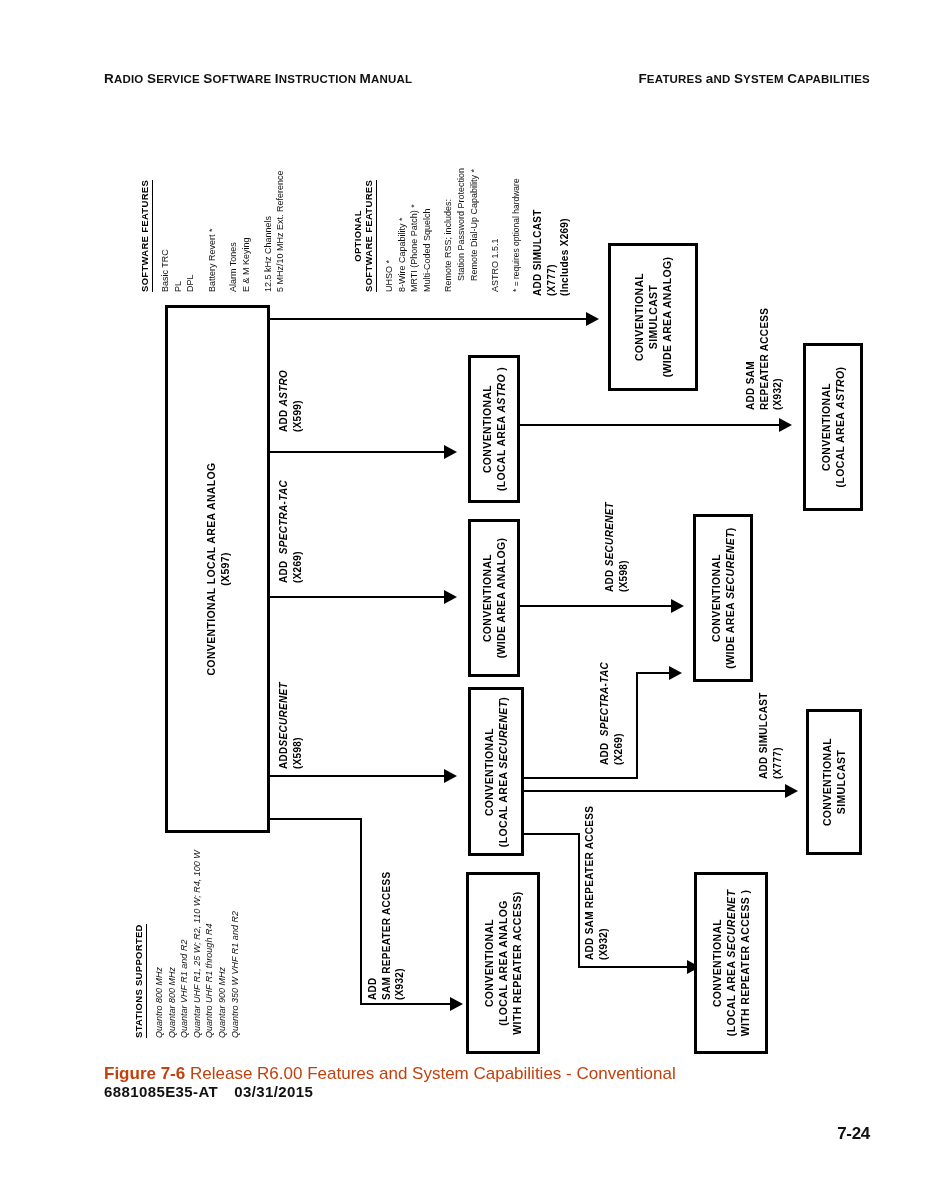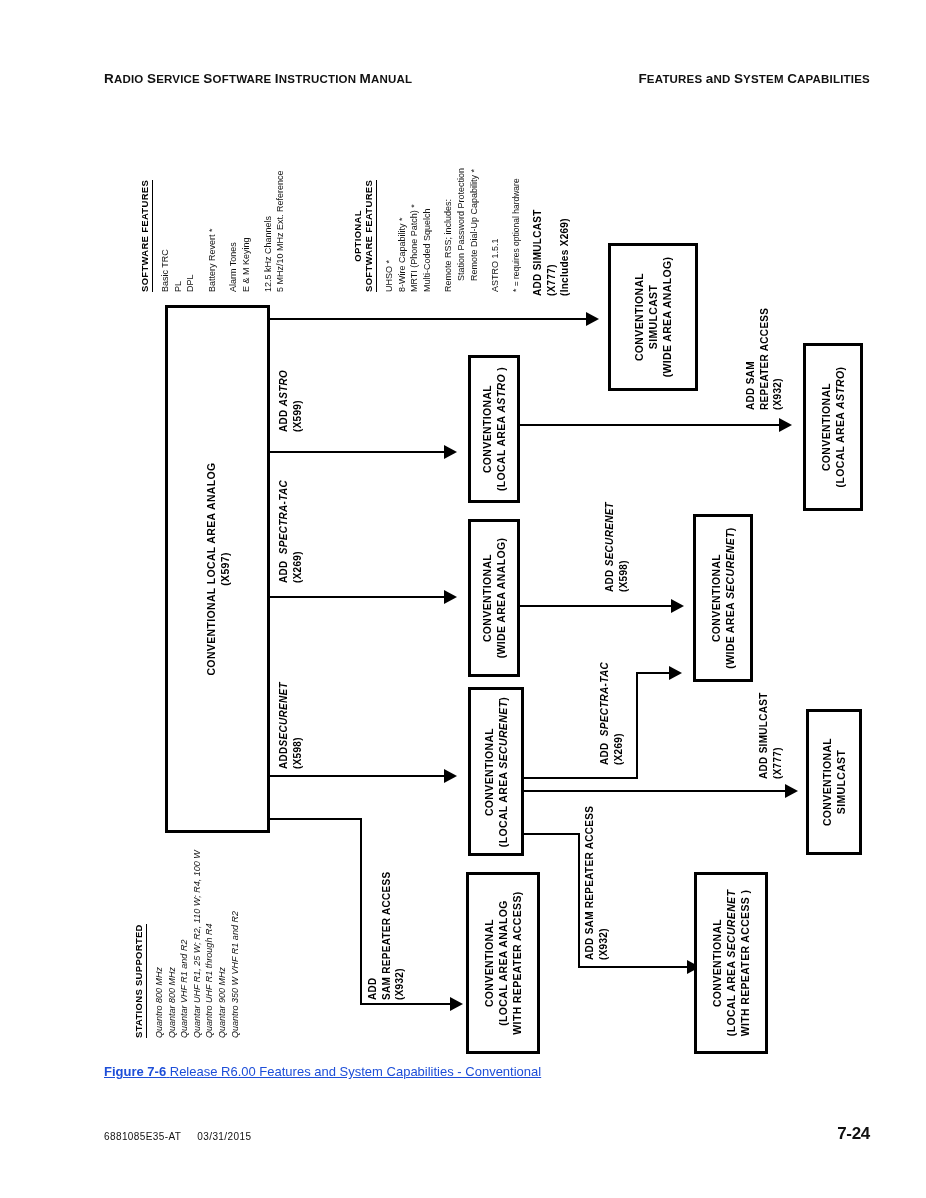--- a/index.html
+++ b/index.html
@@ -13,29 +13,29 @@
   .page{position:absolute;inset:0;}
 
   
   .rh{position:absolute;top:47px;font-size:11.5px;letter-spacing:.2px;
       font-weight:700;white-space:nowrap;color:#111;margin-top:24px;}
   .rh .cap{font-size:13.5px;}
   .rh-left{left:104px;}
   .rh-right{right:56px;}
 
   
-  .foot-left{position:absolute;left:104px;top:1131px;font-size:10px;
-     letter-spacing:.4px;color:#111;white-space:nowrap;font-weight:400;}
+  .foot-left{position:absolute;left:104px;top:1083px;font-size:15px;
+     letter-spacing:.4px;color:#111;white-space:nowrap;font-weight:700;}
   .foot-left .sp{display:inline-block;width:16px;}
   .foot-right{position:absolute;right:56px;top:1124px;font-size:17px;
      font-weight:700;color:#111;letter-spacing:-.3px;}
 
   
-  .caption{position:absolute;left:104px;top:1064px;font-size:13px;color:#1d4ed8;
-     white-space:nowrap;text-decoration:underline;}
+  .caption{position:absolute;left:104px;top:1064px;font-size:17px;color:#c2410c;
+     white-space:nowrap;}
   .caption b{font-weight:700;}
   .caption .ctxt{font-weight:400;}
 
   
   .flist{position:absolute;transform-origin:0 0;transform:rotate(-90deg);}
   .flist .hd{font-size:9.5px;font-weight:700;letter-spacing:.3px;
      border-bottom:1.4px solid #000;padding-bottom:2px;display:inline-block;
      margin-bottom:6px;}
   .flist .hd2{font-size:9.5px;font-weight:700;letter-spacing:.3px;
      text-align:center;display:block;}

